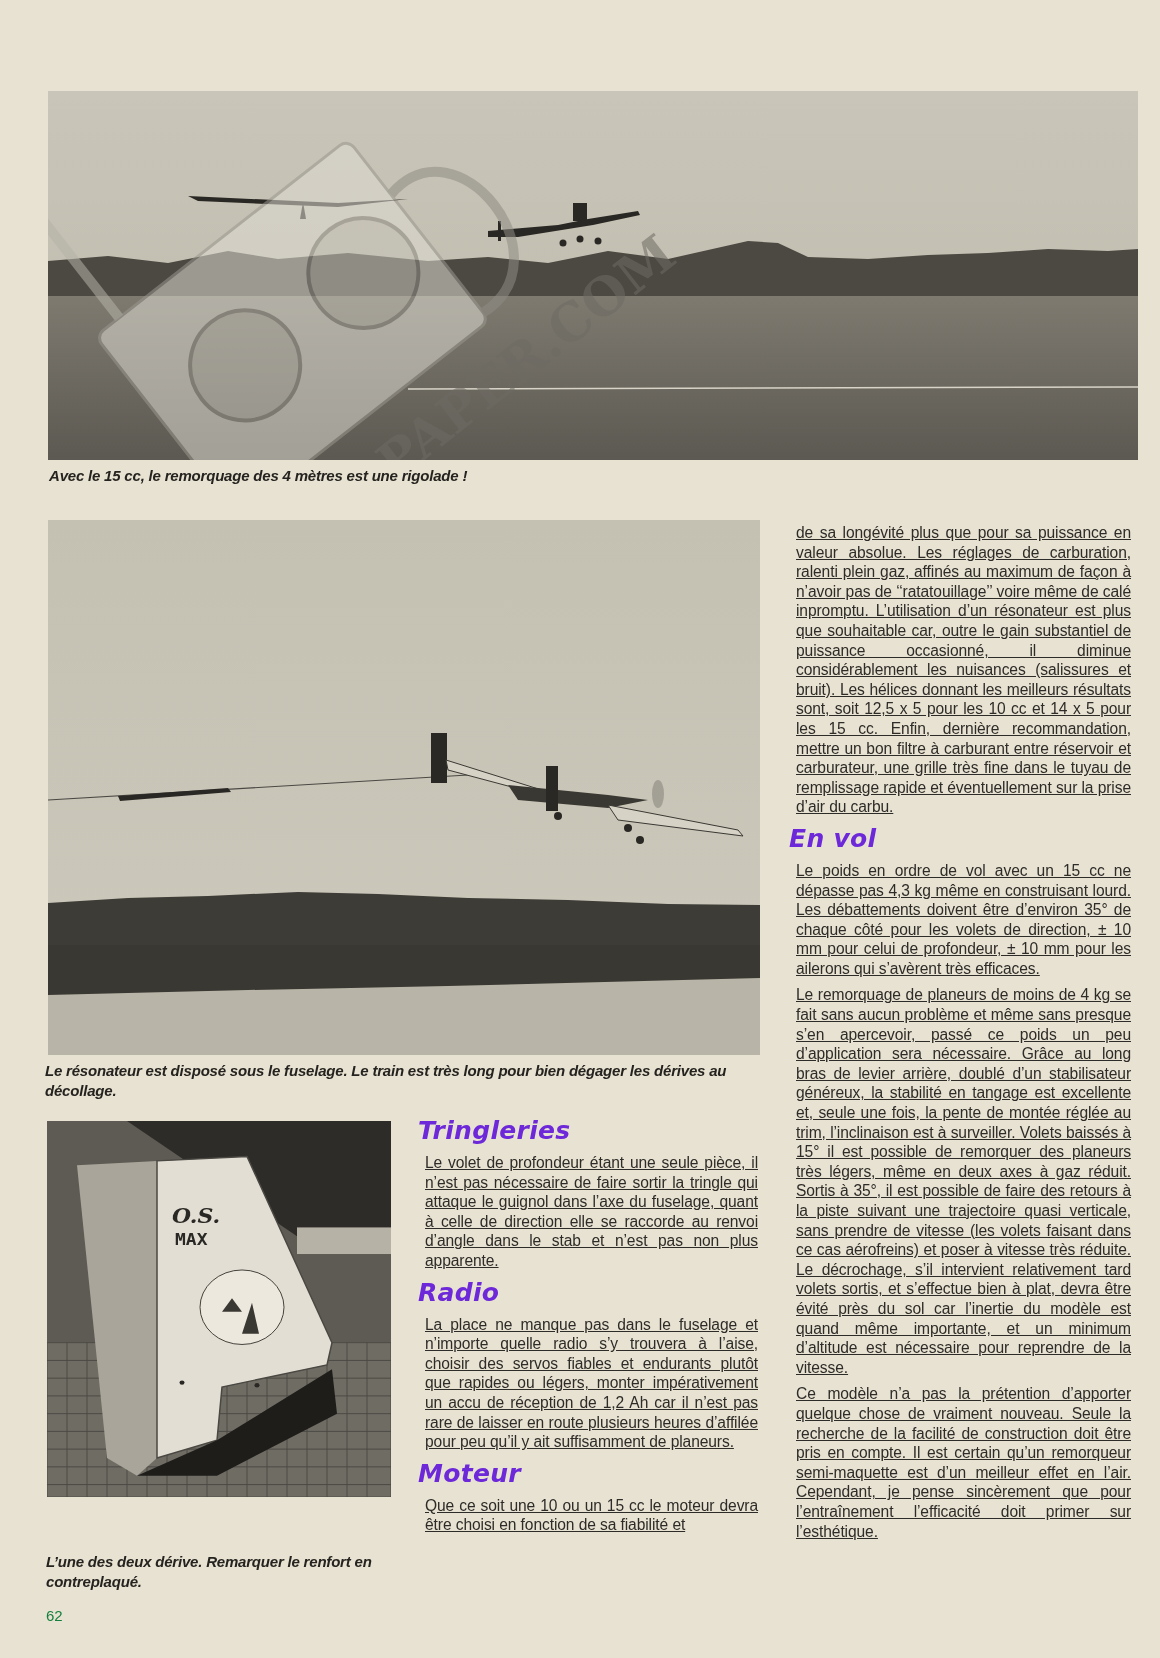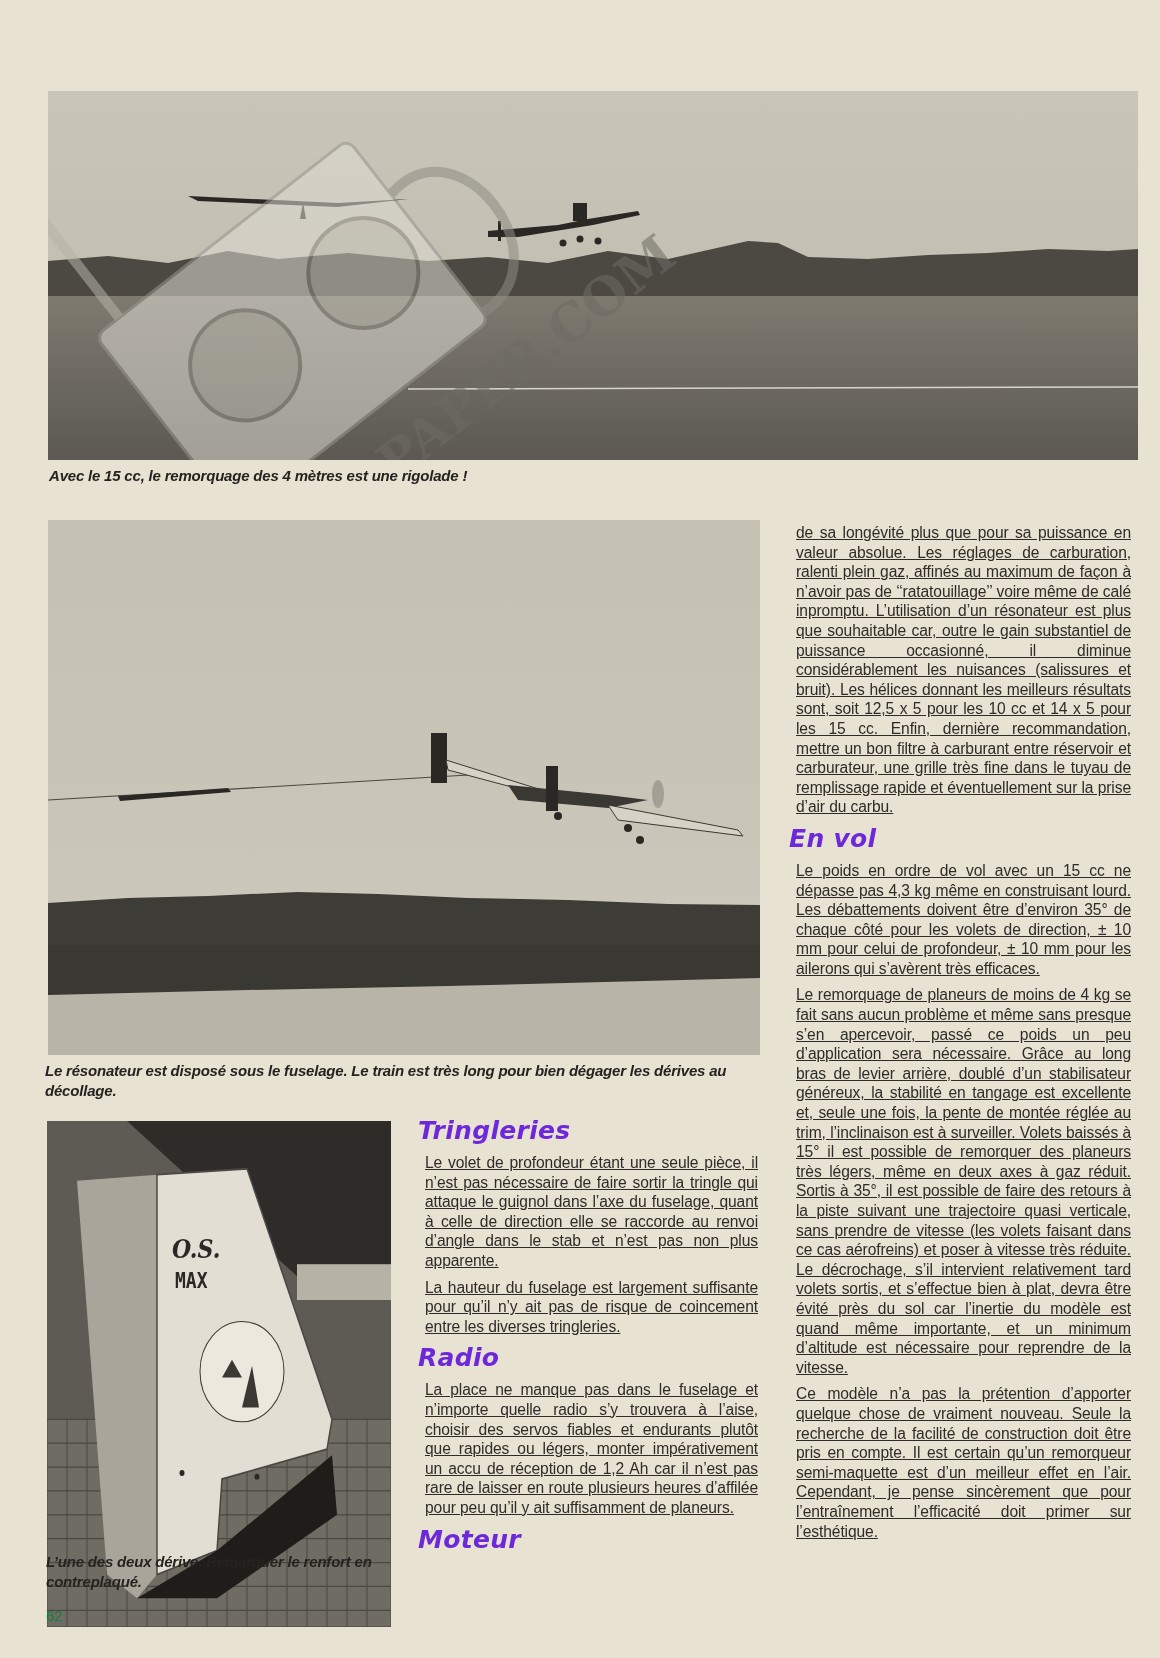--- a/index.html
+++ b/index.html
@@ -133,21 +133,21 @@
       <path d="M560 285 L690 310 L695 316 L570 300 Z" fill="#d6d2c6" stroke="#3a3833" stroke-width="1"></path>
       <circle cx="510" cy="296" r="4" fill="#2a2824"></circle>
       <circle cx="580" cy="308" r="4" fill="#2a2824"></circle>
       <circle cx="592" cy="320" r="4" fill="#2a2824"></circle>
       <ellipse cx="610" cy="274" rx="6" ry="14" fill="#8a877f" opacity="0.6"></ellipse>
     </g>
   </svg>
 </div>
 <div class="caption" style="left:45px; top:1061px; width:720px;">Le résonateur est disposé sous le fuselage. Le train est très long pour bien dégager les dérives au décollage.</div>
 
-<div class="photo" style="left:47px; top:1121px; width:344px; height:506px; background:#5a5750;">
+<div class="photo" style="left:47px; top:1121px; width:344px; height:376px; background:#5a5750;">
   <svg viewBox="0 0 344 424" preserveAspectRatio="none">
     <rect x="0" y="0" width="344" height="424" fill="#5e5b54"></rect>
 
     <g stroke="#4a4843" stroke-width="1">
       <rect x="0" y="250" width="344" height="174" fill="#6f6c64"></rect>
       <line x1="0" y1="270" x2="344" y2="270"></line>
         <line x1="0" y1="290" x2="344" y2="290"></line>
       <line x1="0" y1="310" x2="344" y2="310"></line>
         <line x1="0" y1="330" x2="344" y2="330"></line>
       <line x1="0" y1="350" x2="344" y2="350"></line>
@@ -184,24 +184,24 @@
     <path d="M175 215 L185 200 L195 215 Z M195 240 L205 205 L212 240 Z" fill="#3a3833"></path>
     <circle cx="135" cy="295" r="2.5" fill="#2a2824"></circle>
     <circle cx="210" cy="298" r="2.5" fill="#2a2824"></circle>
   </svg>
 </div>
 <div class="caption" style="left:46px; top:1552px; width:350px;">L’une des deux dérive. Remarquer le renfort en contreplaqué.</div>
 
 <div class="col" style="left:418px; top:1115px; width:347px;">
   <h2>Tringleries</h2>
   <p>Le volet de profondeur étant une seule pièce, il n’est pas nécessaire de faire sortir la tringle qui attaque le guignol dans l’axe du fuselage, quant à celle de direction elle se raccorde au renvoi d’angle dans le stab et n’est pas non plus apparente.</p>
-  <p>La hauteur du fuselage est largement suffisante pour qu’il n’y ait pas de risque de coincement entre les diverses tringleries.</p>
   <h2>Radio</h2>
   <p>La place ne manque pas dans le fuselage et n’importe quelle radio s’y trouvera à l’aise, choisir des servos fiables et endurants plutôt que rapides ou légers, monter impérativement un accu de réception de 1,2 Ah car il n’est pas rare de laisser en route plusieurs heures d’affilée pour peu qu’il y ait suffisamment de planeurs.</p>
   <h2>Moteur</h2>
+  <p>Que ce soit une 10 ou un 15 cc le moteur devra être choisi en fonction de sa fiabilité et</p>
 </div>
 
 <div class="col" style="left:789px; top:516px; width:349px;">
   <p>de sa longévité plus que pour sa puissance en valeur absolue. Les réglages de carburation, ralenti plein gaz, affinés au maximum de façon à n’avoir pas de ‘‘ratatouillage’’ voire même de calé inpromptu. L’utilisation d’un résonateur est plus que souhaitable car, outre le gain substantiel de puissance occasionné, il diminue considérablement les nuisances (salissures et bruit). Les hélices donnant les meilleurs résultats sont, soit 12,5 x 5 pour les 10 cc et 14 x 5 pour les 15 cc. Enfin, dernière recommandation, mettre un bon filtre à carburant entre réservoir et carburateur, une grille très fine dans le tuyau de remplissage rapide et éventuellement sur la prise d’air du carbu.</p>
   <h2>En vol</h2>
   <p>Le poids en ordre de vol avec un 15 cc ne dépasse pas 4,3 kg même en construisant lourd. Les débattements doivent être d’environ 35° de chaque côté pour les volets de direction, ± 10 mm pour celui de profondeur, ± 10 mm pour les ailerons qui s’avèrent très efficaces.</p>
   <p>Le remorquage de planeurs de moins de 4 kg se fait sans aucun problème et même sans presque s’en apercevoir, passé ce poids un peu d’application sera nécessaire. Grâce au long bras de levier arrière, doublé d’un stabilisateur généreux, la stabilité en tangage est excellente et, seule une fois, la pente de montée réglée au trim, l’inclinaison est à surveiller. Volets baissés à 15° il est possible de remorquer des planeurs très légers, même en deux axes à gaz réduit. Sortis à 35°, il est possible de faire des retours à la piste suivant une trajectoire quasi verticale, sans prendre de vitesse (les volets faisant dans ce cas aérofreins) et poser à vitesse très réduite. Le décrochage, s’il intervient relativement tard volets sortis, et s’effectue bien à plat, devra être évité près du sol car l’inertie du modèle est quand même importante, et un minimum d’altitude est nécessaire pour reprendre de la vitesse.</p>
   <p>Ce modèle n’a pas la prétention d’apporter quelque chose de vraiment nouveau. Seule la recherche de la facilité de construction doit être pris en compte. Il est certain qu’un remorqueur semi-maquette est d’un meilleur effet en l’air. Cependant, je pense sincèrement que pour l’entraînement l’efficacité doit primer sur l’esthétique.</p>
 </div>
 

